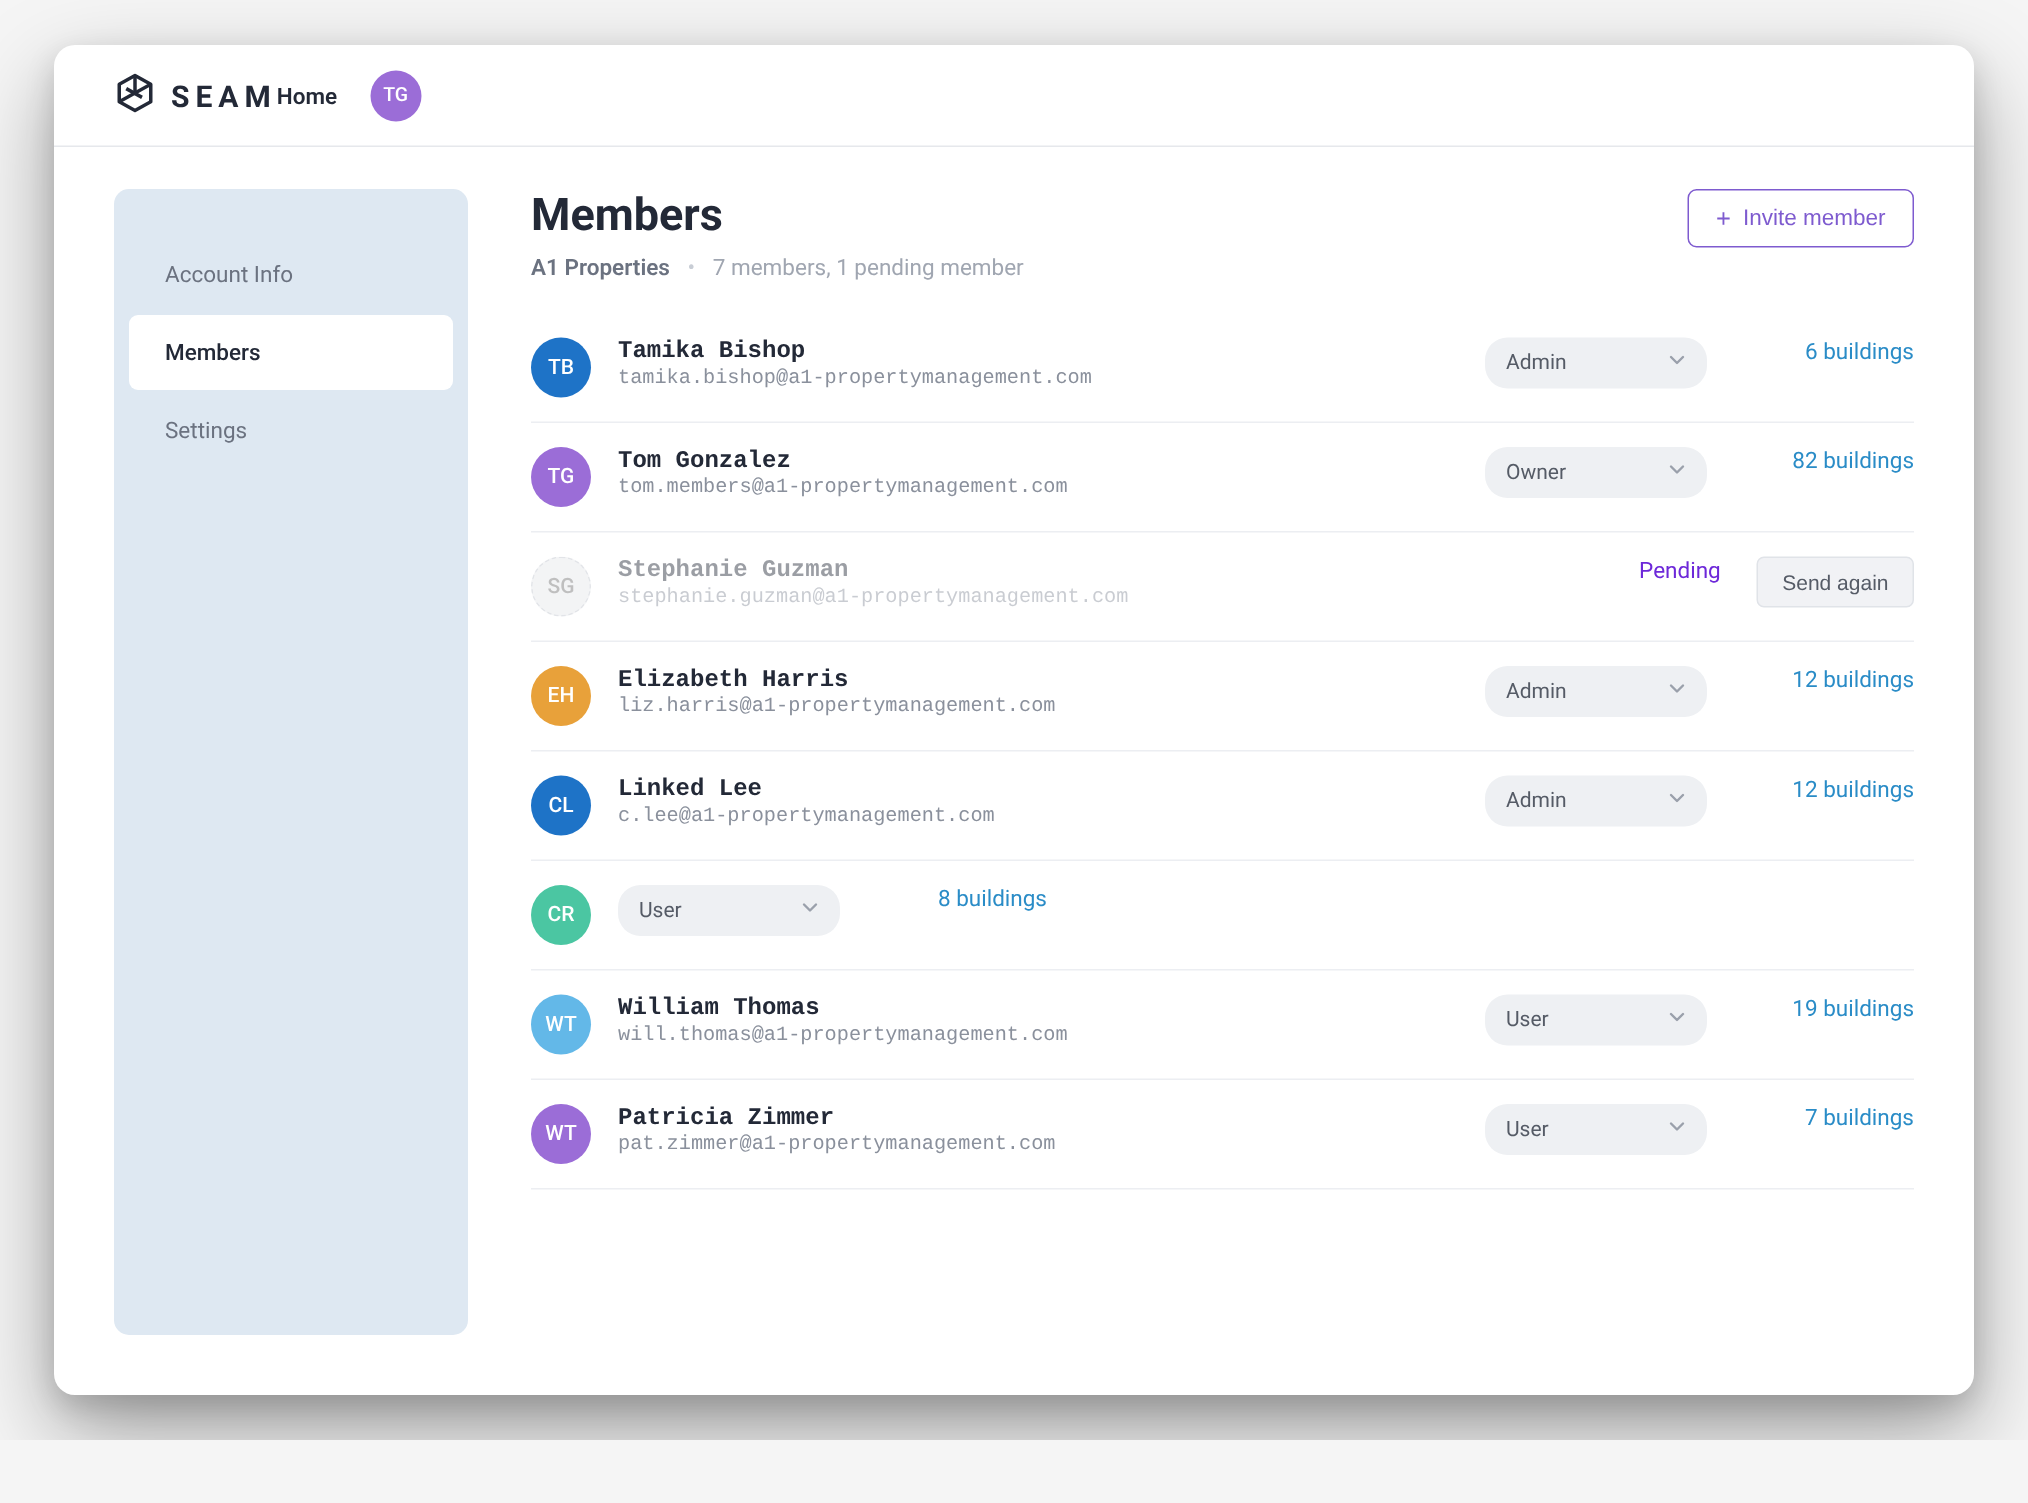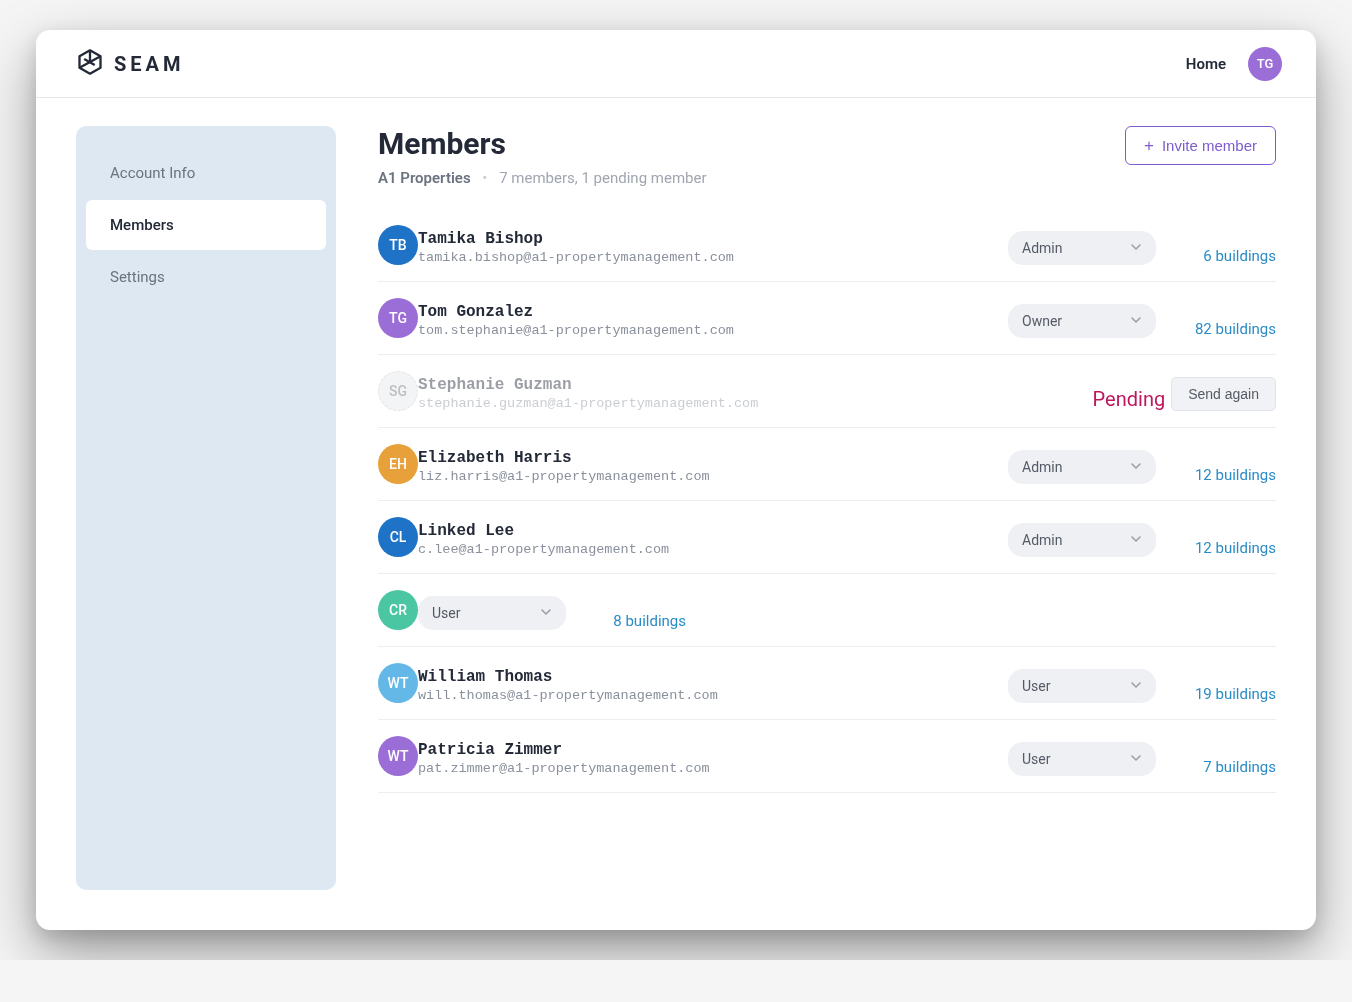--- a/index.html
+++ b/index.html
@@ -18,21 +18,20 @@
       box-shadow: 0 25px 60px rgba(0,0,0,0.35), 0 8px 20px rgba(0,0,0,0.15);
       overflow: hidden;
       display: flex;
       flex-direction: column;
     }
     .topbar {
       height: 68px;
       border-bottom: 1px solid #e6e8ec;
       display: flex;
       align-items: center;
-      justify-content: space-between;
       padding: 0 34px 0 40px;
     }
     .brand {
       display: flex;
       align-items: center;
       gap: 10px;
     }
     .brand svg { width: 28px; height: 28px; }
     .brand-text {
       font-size: 20px;
@@ -65,24 +64,24 @@
       cursor: pointer;
     }
     .body {
       flex: 1;
       display: flex;
       padding: 28px 40px 40px 40px;
       gap: 42px;
       overflow: hidden;
     }
     .sidebar {
-      width: 260px;
+      width: 236px;
       background: #dee8f2;
       border-radius: 10px;
-      padding: 20px 0;
+      padding: 30px 0;
       flex-shrink: 0;
     }
     .sidebar-item {
       padding: 16px 24px;
       font-size: 15px;
       color: #6b7280;
       cursor: pointer;
       margin: 2px 10px;
       border-radius: 6px;
     }
@@ -138,23 +137,24 @@
       font-size: 17px;
       line-height: 1;
       font-weight: 400;
     }
     .member-list {
       flex: 1;
       overflow-y: auto;
     }
     .member-row {
       display: flex;
-      align-items: flex-end;
+      align-items: flex-start;
       padding: 16px 0;
       border-bottom: 1px solid #eceef2;
+      gap: 18px;
     }
     .member-row.pending .member-name,
     .member-row.pending .member-email,
     .member-row.pending .avatar {
       opacity: 0.45;
     }
     .avatar {
       width: 40px;
       height: 40px;
       border-radius: 50%;
@@ -194,22 +194,22 @@
       background: #eef0f3;
       border: none;
       border-radius: 15px;
       cursor: pointer;
       display: flex;
       align-items: center;
       justify-content: space-between;
     }
     .role-select .chevron { color: #9aa0ab; }
     .pending-label {
-      font-size: 20px;
-      color: #be185d;
+      font-size: 15px;
+      color: #6d28d9;
       margin-right: 6px;
     }
     .send-again-btn {
       background: #f1f2f5;
       border: 1px solid #e0e3e8;
       color: #555b66;
       font-size: 14px;
       padding: 8px 16px;
       border-radius: 5px;
       cursor: pointer;
@@ -282,21 +282,21 @@
               <span class="chevron"><svg width="12" height="12" viewBox="0 0 12 12">
                   <path d="M2 4 L6 8 L10 4" fill="none" stroke="currentColor" stroke-width="1.6" stroke-linecap="round" stroke-linejoin="round"></path>
                 </svg></span>
             </div>
             <div class="buildings-link">6 buildings</div>
           </div>
           <div class="member-row">
             <div class="avatar" style="background: rgb(155, 109, 215);">TG</div>
             <div class="member-info">
               <div class="member-name">Tom Gonzalez</div>
-              <div class="member-email">tom.stephanie@a1-propertymanagement.com</div>
+              <div class="member-email">tom.members@a1-propertymanagement.com</div>
             </div>
             <div class="role-select">
               <span>Owner</span>
               <span class="chevron"><svg width="12" height="12" viewBox="0 0 12 12">
                   <path d="M2 4 L6 8 L10 4" fill="none" stroke="currentColor" stroke-width="1.6" stroke-linecap="round" stroke-linejoin="round"></path>
                 </svg></span>
             </div>
             <div class="buildings-link">82 buildings</div>
           </div>
           <div class="member-row pending">

